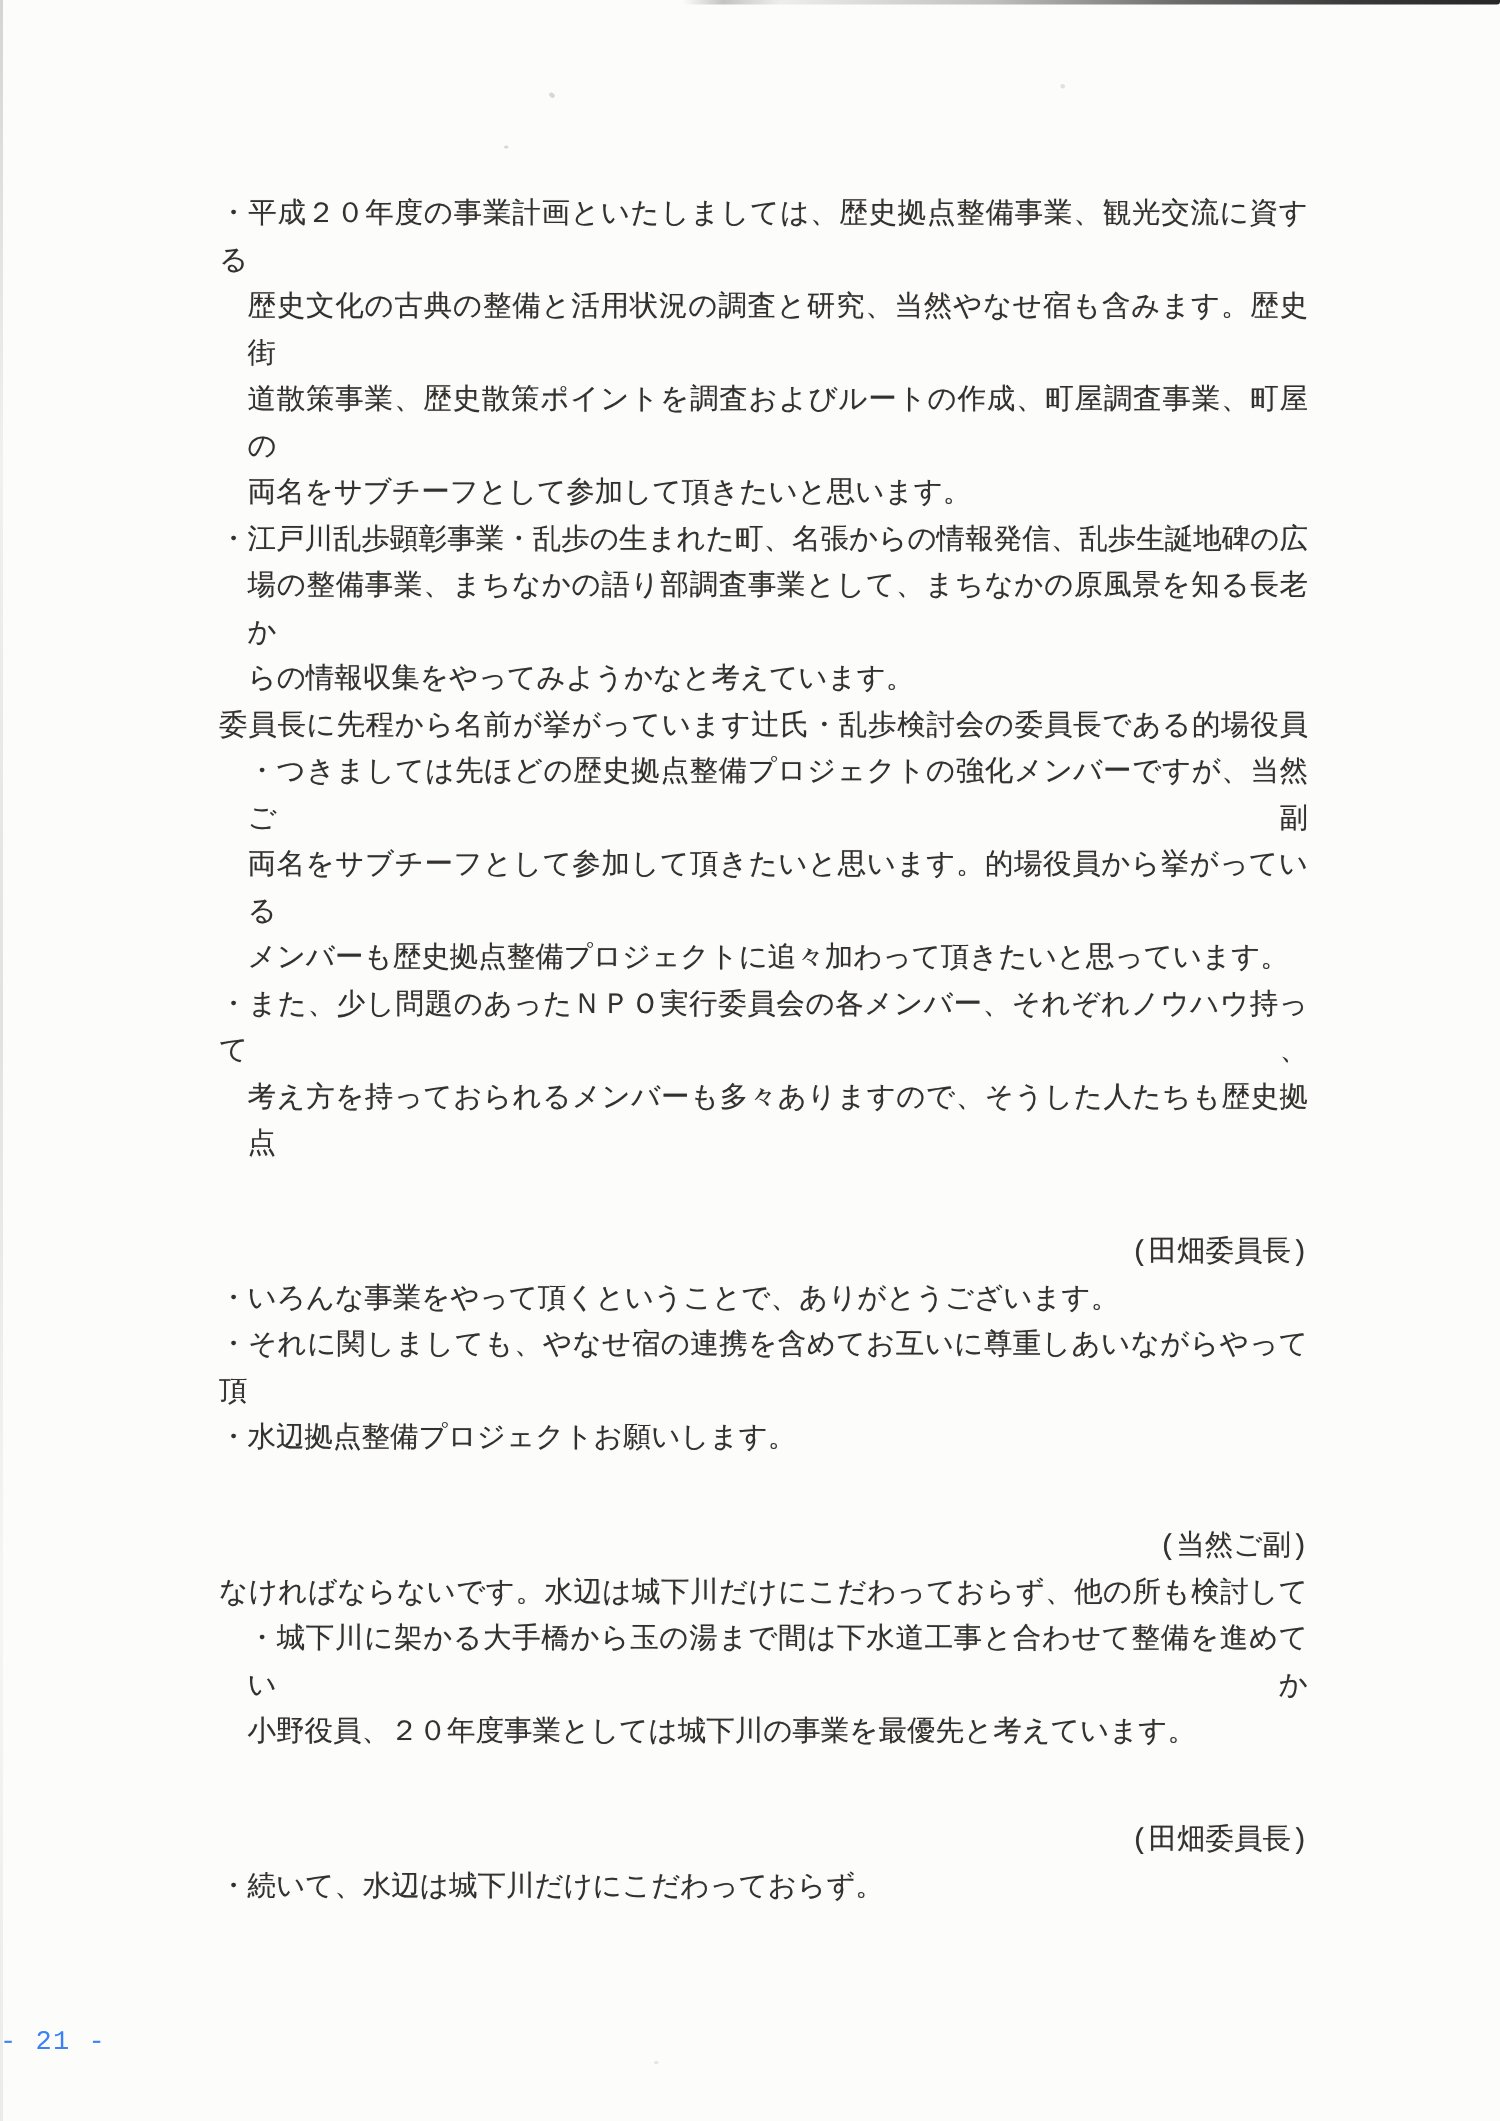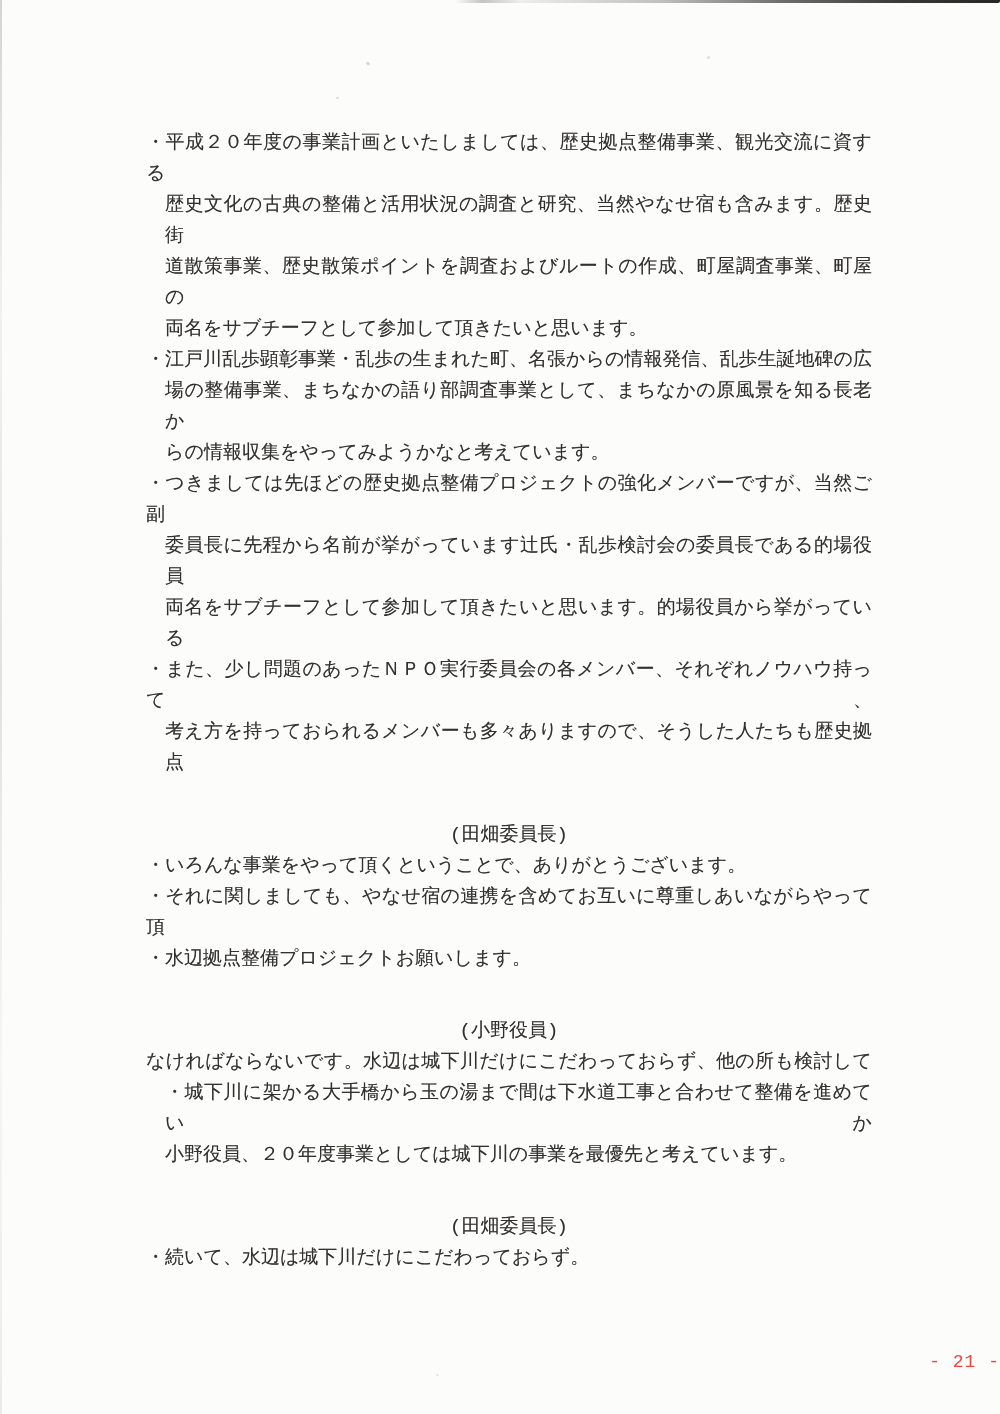--- a/index.html
+++ b/index.html
@@ -53,44 +53,44 @@
     position: absolute;
     left: 146px;
     top: 128px;
     width: 726px;
     font-size: 19px;
     line-height: 31px;
     text-shadow: 0 0 0.5px rgba(70,70,65,0.45);
   }
   .sec + .sec { margin-top: 41px; }
   .heading {
-    text-align: center;
+    text-align: right;
     margin: 0;
   }
   .bullet {
     margin: 0;
     padding-left: 19px;
   }
   .line {
     display: block;
     text-align: justify;
     text-align-last: justify;
   }
   .line:first-child { margin-left: -19px; }
   .line:last-child { text-align-last: left; }
 
   .footer {
     position: absolute;
     top: 1352px;
     left: 0;
     width: 100%;
-    text-align: right;
+    text-align: left;
     font-size: 18px;
     letter-spacing: 1px;
-    color: #ef4444;
+    color: #3b82f6;
   }
 </style>
 </head>
 <body>
 
 <div class="page">
 
   <div class="artifact-top"></div>
   <div class="artifact-left"></div>
   <div class="speck s1"></div>
@@ -106,23 +106,24 @@
         <span class="line">歴史文化の古典の整備と活用状況の調査と研究、当然やなせ宿も含みます。歴史街</span>
         <span class="line">道散策事業、歴史散策ポイントを調査およびルートの作成、町屋調査事業、町屋の</span>
         <span class="line">両名をサブチーフとして参加して頂きたいと思います。</span>
       </div>
       <div class="bullet">
         <span class="line">・江戸川乱歩顕彰事業・乱歩の生まれた町、名張からの情報発信、乱歩生誕地碑の広</span>
         <span class="line">場の整備事業、まちなかの語り部調査事業として、まちなかの原風景を知る長老か</span>
         <span class="line">らの情報収集をやってみようかなと考えています。</span>
       </div>
       <div class="bullet">
+        <span class="line">委員長に先程から名前が挙がっています辻氏・乱歩検討会の委員長である的場役員</span>
         <span class="line">・つきましては先ほどの歴史拠点整備プロジェクトの強化メンバーですが、当然ご副</span>
-        <span class="line">委員長に先程から名前が挙がっています辻氏・乱歩検討会の委員長である的場役員</span>
         <span class="line">両名をサブチーフとして参加して頂きたいと思います。的場役員から挙がっている</span>
+        <span class="line">メンバーも歴史拠点整備プロジェクトに追々加わって頂きたいと思っています。</span>
       </div>
       <div class="bullet">
         <span class="line">・また、少し問題のあったＮＰＯ実行委員会の各メンバー、それぞれノウハウ持って、</span>
         <span class="line">考え方を持っておられるメンバーも多々ありますので、そうした人たちも歴史拠点</span>
       </div>
     </div>
 
     <div class="sec">
       <div class="heading">(田畑委員長)</div>
       <div class="bullet">
@@ -130,21 +131,21 @@
       </div>
       <div class="bullet">
         <span class="line">・それに関しましても、やなせ宿の連携を含めてお互いに尊重しあいながらやって頂</span>
       </div>
       <div class="bullet">
         <span class="line">・水辺拠点整備プロジェクトお願いします。</span>
       </div>
     </div>
 
     <div class="sec">
-      <div class="heading">(小野役員)</div>
+      <div class="heading">(当然ご副)</div>
       <div class="bullet">
         <span class="line">なければならないです。水辺は城下川だけにこだわっておらず、他の所も検討して</span>
         <span class="line">・城下川に架かる大手橋から玉の湯まで間は下水道工事と合わせて整備を進めていか</span>
         <span class="line">小野役員、２０年度事業としては城下川の事業を最優先と考えています。</span>
       </div>
     </div>
 
     <div class="sec">
       <div class="heading">(田畑委員長)</div>
       <div class="bullet">

